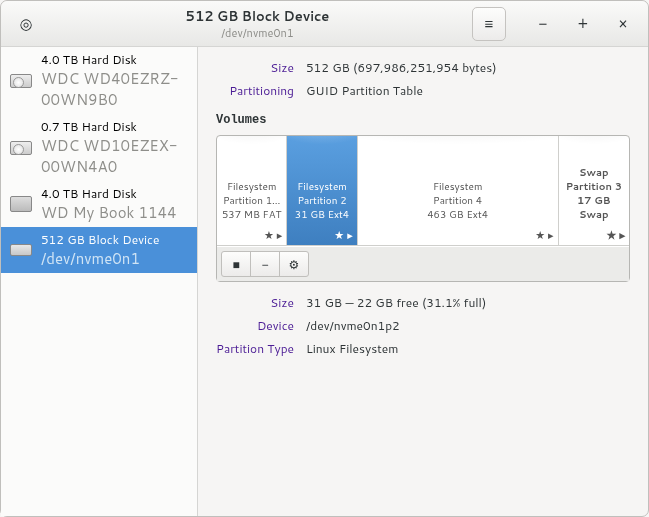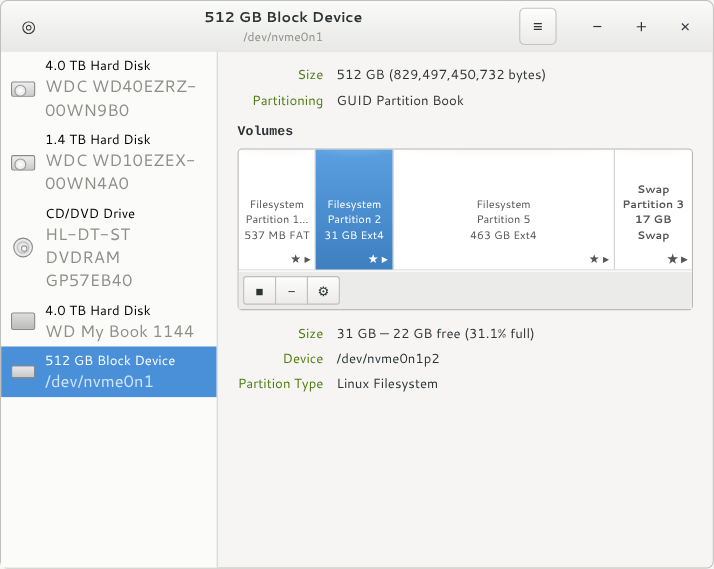--- a/index.html
+++ b/index.html
@@ -21,21 +21,21 @@
 .sb-item { display: flex; align-items: center; padding: 4px 8px; gap: 8px; cursor: pointer; }
 .sb-item.sel { background: #4a90d9; color: #fff; }
 .sb-icon { width: 24px; height: 24px; flex-shrink: 0; display:flex; align-items:center; justify-content:center; }
 .sb-text .l1 { font-size: 12px; }
 .sb-text .l2 { font-size: 15px; color: #8e8e8a; }
 .sb-item.sel .l2 { color: #d0e4f5; }
 
 .main { flex: 1; padding: 12px 18px; overflow-y: auto; font-size: 12px; color: #2e3436;}
 
 .kv { display: flex; margin-bottom: 6px; }
-.kv .k { width: 90px; text-align: right; color: #4d7c0f; padding-right: 12px; }
+.kv .k { width: 90px; text-align: right; color: #4c1d95; padding-right: 12px; }
 .kv .v { flex: 1; }
 
 .vol-label { font-weight: bold; margin: 14px 0 8px 0; font-family: Liberation Mono, monospace; }
 
 .volumes { border: 1px solid #b6b6b3; border-radius: 4px; background: #fff; }
 .vol-strip { display: flex; height: 110px; border-bottom: 1px solid #cfcfcc; }
 .vpart { border-right: 1px solid #cfcfcc; padding: 6px 4px 2px 4px; display: flex; flex-direction: column; justify-content: flex-end; text-align: center; font-size: 10px; color: #555; cursor: pointer; position: relative; }
 .vpart:last-child { border-right: none; }
 .vpart .arc { position:absolute; top:0; left:0; right:0; height:42px; background: radial-gradient(ellipse 140% 100% at 50% -40%, rgba(0,0,0,0.08), transparent 60%); }
 .vpart.sel { background: linear-gradient(#5a9fe0,#3e7fc0); color: #fff; }
@@ -97,31 +97,22 @@
           <div class="sb-text">
             <div class="l1">4.0 TB Hard Disk</div>
             <div class="l2">WDC WD40EZRZ-00WN9B0</div>
           </div>
         </div>
         <div class="sb-item">
           <div class="sb-icon">
             <div class="hdd-icon"></div>
           </div>
           <div class="sb-text">
-            <div class="l1">1.4 TB Hard Disk</div>
+            <div class="l1">0.7 TB Hard Disk</div>
             <div class="l2">WDC WD10EZEX-00WN4A0</div>
-          </div>
-        </div>
-        <div class="sb-item">
-          <div class="sb-icon">
-            <div class="cd-icon"></div>
-          </div>
-          <div class="sb-text">
-            <div class="l1">CD/DVD Drive</div>
-            <div class="l2">HL-DT-ST DVDRAM GP57EB40</div>
           </div>
         </div>
         <div class="sb-item">
           <div class="sb-icon">
             <div class="ext-icon"></div>
           </div>
           <div class="sb-text">
             <div class="l1">4.0 TB Hard Disk</div>
             <div class="l2">WD My Book 1144</div>
           </div>
@@ -133,25 +124,25 @@
           <div class="sb-text">
             <div class="l1">512 GB Block Device</div>
             <div class="l2">/dev/nvme0n1</div>
           </div>
         </div>
       </div>
 
     <div class="main">
       <div class="kv">
         <div class="k">Size</div>
-        <div class="v">512 GB (829,497,450,732 bytes)</div>
+        <div class="v">512 GB (697,986,251,954 bytes)</div>
       </div>
       <div class="kv">
         <div class="k">Partitioning</div>
-        <div class="v">GUID Partition Book</div>
+        <div class="v">GUID Partition Table</div>
       </div>
 
       <div class="vol-label">Volumes</div>
 
       <div class="volumes">
         <div class="vol-strip" id="volstrip">
             <div class="vpart" style="flex: 0 0 17.0732%;">
               <div class="arc"></div>
               <div class="pname">Filesystem</div>
               <div class="pname">Partition 1…</div>
@@ -161,21 +152,21 @@
             <div class="vpart sel" style="flex: 0 0 17.0732%;">
               <div class="arc"></div>
               <div class="pname">Filesystem</div>
               <div class="pname">Partition 2</div>
               <div class="pinfo">31 GB Ext4</div>
               <div class="picons">★ ▸</div>
             </div>
             <div class="vpart" style="flex: 0 0 48.7805%;">
               <div class="arc"></div>
               <div class="pname">Filesystem</div>
-              <div class="pname">Partition 5</div>
+              <div class="pname">Partition 4</div>
               <div class="pinfo">463 GB Ext4</div>
               <div class="picons">★ ▸</div>
             </div>
             <div class="vpart" style="flex: 0 0 17.0732%; font-weight: bold;">
               <div class="arc"></div>
               <div class="pname">Swap</div>
               <div class="pname">Partition 3</div>
               <div class="pinfo">17 GB Swap</div>
               <div class="picons">★ ▸</div>
             </div>

